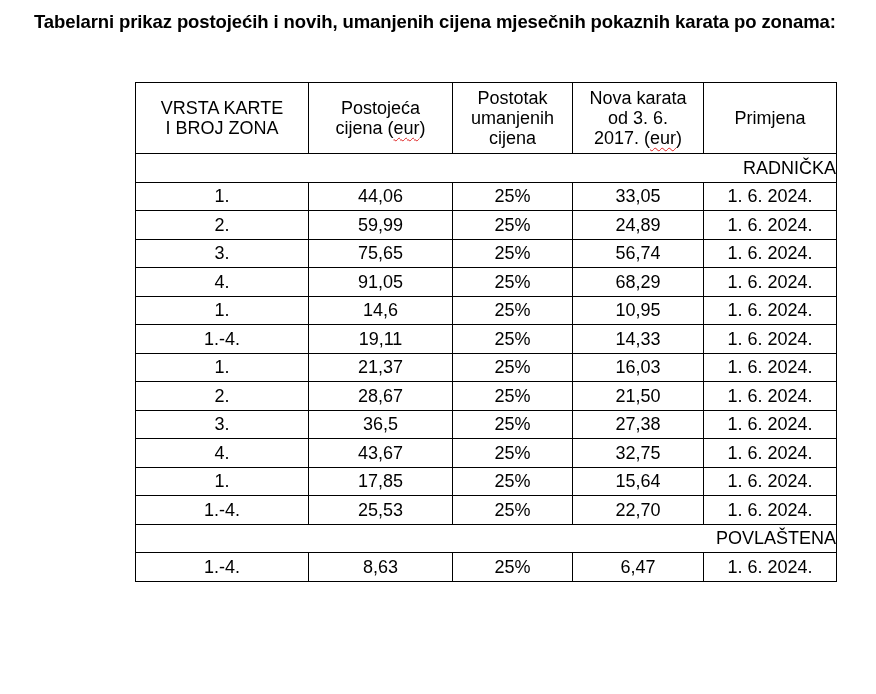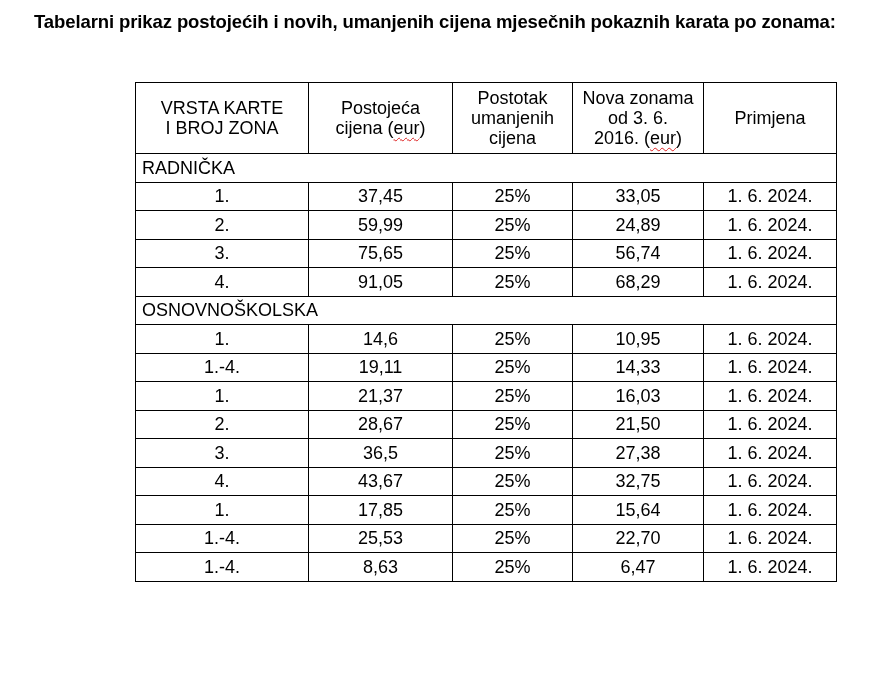--- a/index.html
+++ b/index.html
@@ -25,21 +25,21 @@
     font-weight: normal;
     line-height: 20px;
   }
   table.prices th { height: 70px; }
   col.c1 { width: 173px; }
   col.c2 { width: 144px; }
   col.c3 { width: 120px; }
   col.c4 { width: 131px; }
   col.c5 { width: 133px; }
   tr.data td { height: 27.5px; }
-  tr.category td { height: 27.5px; text-align: left; padding-left: 6px; }
+  tr.category td { height: 27.5px; text-align: right; padding-left: 6px; }
   .spell { text-decoration: underline wavy #d22; text-decoration-thickness: 1px; text-underline-offset: 3px; }
 </style>
 </head>
 <body>
 
 <div class="title">Tabelarni prikaz postojećih i novih,  umanjenih cijena mjesečnih pokaznih karata po zonama:</div>
 
 <table class="prices">
   <colgroup>
       <col class="c1">
@@ -57,35 +57,35 @@
       <th>
         <div>Postojeća</div>
         <div><span>cijena (</span><span class="spell">eur</span><span>)</span></div>
       </th>
       <th>
         <div>Postotak</div>
         <div>umanjenih</div>
         <div>cijena</div>
       </th>
       <th>
-        <div>Nova zonama</div>
+        <div>Nova karata</div>
         <div>od 3. 6.</div>
-        <div><span>2016. (</span><span class="spell">eur</span><span>)</span></div>
+        <div><span>2017. (</span><span class="spell">eur</span><span>)</span></div>
       </th>
       <th>Primjena</th>
     </tr>
   </thead>
   <tbody>
 
     <tr class="category">
         <td colspan="5">RADNIČKA</td>
       </tr>
     <tr class="data">
       <td>1.</td>
-      <td>37,45</td>
+      <td>44,06</td>
       <td>25%</td>
       <td>33,05</td>
       <td>1. 6. 2024.</td>
     </tr>
     <tr class="data">
       <td>2.</td>
       <td>59,99</td>
       <td>25%</td>
       <td>24,89</td>
       <td>1. 6. 2024.</td>
@@ -98,23 +98,20 @@
       <td>1. 6. 2024.</td>
     </tr>
     <tr class="data">
       <td>4.</td>
       <td>91,05</td>
       <td>25%</td>
       <td>68,29</td>
       <td>1. 6. 2024.</td>
     </tr>
 
-    <tr class="category">
-        <td colspan="5">OSNOVNOŠKOLSKA</td>
-      </tr>
     <tr class="data">
       <td>1.</td>
       <td>14,6</td>
       <td>25%</td>
       <td>10,95</td>
       <td>1. 6. 2024.</td>
     </tr>
     <tr class="data">
       <td>1.-4.</td>
       <td>19,11</td>
@@ -160,20 +157,23 @@
       <td>1. 6. 2024.</td>
     </tr>
     <tr class="data">
       <td>1.-4.</td>
       <td>25,53</td>
       <td>25%</td>
       <td>22,70</td>
       <td>1. 6. 2024.</td>
     </tr>
 
+    <tr class="category">
+        <td colspan="5">POVLAŠTENA</td>
+      </tr>
     <tr class="data">
       <td>1.-4.</td>
       <td>8,63</td>
       <td>25%</td>
       <td>6,47</td>
       <td>1. 6. 2024.</td>
     </tr>
   </tbody>
 </table>
 

